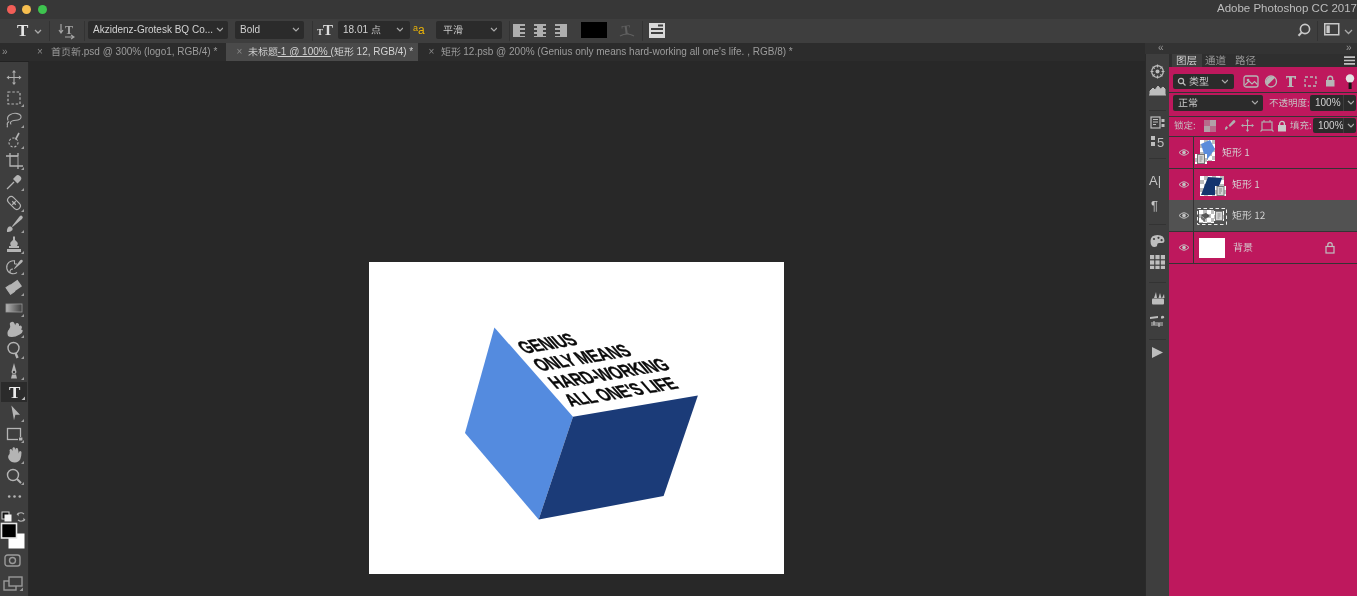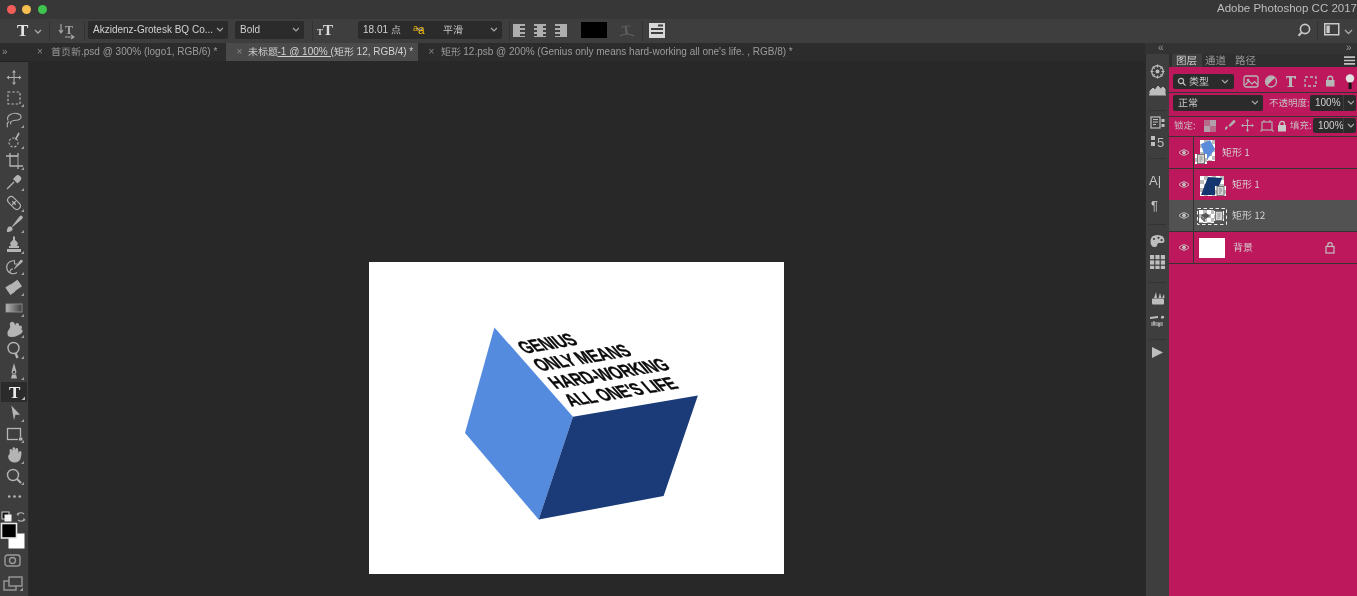--- a/index.html
+++ b/index.html
@@ -69,21 +69,21 @@
       </svg>
     </div>
   <div class="dd" style="left:235px;width:69px;">
       <span class="txt">Bold</span>
     <svg class="chev" style="left:57px" width="8" height="6">
         <path d="M1 1 L4 4 L7 1" stroke="#aaa" stroke-width="1.2" fill="none"></path>
       </svg>
     </div>
   <div class="sep" style="left:312px"></div>
   <div class="abs" style="left:317px;top:3px;font-family:'Liberation Serif',serif;font-weight:bold;font-size:15px;color:#ddd;"><span style="font-size:9px;">T</span>T</div>
-  <div class="dd" style="left:358px;width:84px;">
+  <div class="dd" style="left:338px;width:72px;">
       <span class="txt">18.01</span>
       <svg class="abs" style="left:33px;top:0px" width="12" height="18">
         <g transform="matrix(0.0100 0 0 -0.0100 0 12.5)" fill="#d2d2d2">
           <path transform="translate(0 0)" d="M237 465H760V286H237ZM340 128C353 63 361 -21 361 -71L437 -61C436 -13 426 70 411 134ZM547 127C576 65 606 -19 617 -69L690 -50C678 0 646 81 615 142ZM751 135C801 72 857 -17 880 -72L951 -42C926 13 868 98 818 161ZM177 155C146 81 95 0 42 -46L110 -79C165 -26 216 58 248 136ZM166 536V216H835V536H530V663H910V734H530V840H455V536Z"></path>
         </g>
       </svg>
     <svg class="chev" style="left:58px" width="8" height="6">
         <path d="M1 1 L4 4 L7 1" stroke="#aaa" stroke-width="1.2" fill="none"></path>
       </svg>
     </div>
@@ -163,21 +163,21 @@
   <div class="abs" style="left:2px;top:0;font-size:10px;line-height:18px;color:#8f8f8f;">»</div>
   <div class="tab" id="tab1" style="left:30px;width:195px;">
       <span class="x" style="position:absolute;left:7px;">×</span>
       <svg class="abs" style="left:21px;top:0px" width="32" height="18">
         <g transform="matrix(0.0100 0 0 -0.0100 0 12.5)" fill="#9c9c9c">
           <path transform="translate(0 0)" d="M243 312H755V210H243ZM243 373V472H755V373ZM243 150H755V44H243ZM228 815C259 782 294 736 313 702H54V632H456C450 602 442 568 433 539H168V-80H243V-23H755V-80H833V539H512L546 632H949V702H696C725 737 757 779 785 820L702 842C681 800 643 742 611 702H345L389 725C370 758 331 808 294 844Z"></path>
           <path transform="translate(1000 0)" d="M464 462V281C464 174 421 55 50 -19C66 -35 87 -64 96 -80C485 4 541 143 541 280V462ZM545 110C661 56 812 -27 885 -83L932 -23C854 32 703 111 589 161ZM171 595V128H248V525H760V130H839V595H478C497 630 517 673 535 715H935V785H74V715H449C437 676 419 631 403 595Z"></path>
           <path transform="translate(2000 0)" d="M360 213C390 163 426 95 442 51L495 83C480 125 444 190 411 240ZM135 235C115 174 82 112 41 68C56 59 82 40 94 30C133 77 173 150 196 220ZM553 744V400C553 267 545 95 460 -25C476 -34 506 -57 518 -71C610 59 623 256 623 400V432H775V-75H848V432H958V502H623V694C729 710 843 736 927 767L866 822C794 792 665 762 553 744ZM214 827C230 799 246 765 258 735H61V672H503V735H336C323 768 301 811 282 844ZM377 667C365 621 342 553 323 507H46V443H251V339H50V273H251V18C251 8 249 5 239 5C228 4 197 4 162 5C172 -13 182 -41 184 -59C233 -59 267 -58 290 -47C313 -36 320 -18 320 17V273H507V339H320V443H519V507H391C410 549 429 603 447 652ZM126 651C146 606 161 546 165 507L230 525C225 563 208 622 187 665Z"></path>
         </g>
       </svg>
-      <span style="position:absolute;left:51px;">.psd @ 300% (logo1, RGB/6) *</span>
+      <span style="position:absolute;left:51px;">.psd @ 300% (logo1, RGB/4) *</span>
     </div>
   <div class="tab" id="tab2" style="left:225.5px;width:192px;">
       <span class="x" style="position:absolute;left:11px;">×</span>
       <svg class="abs" style="left:22px;top:0px" width="32" height="18">
         <g transform="matrix(0.0100 0 0 -0.0100 0 12.5)" fill="#d2d2d2">
           <path transform="translate(0 0)" d="M459 839V676H133V602H459V429H62V355H416C326 226 174 101 34 39C51 24 76 -5 89 -24C221 44 362 163 459 296V-80H538V300C636 166 778 42 911 -25C924 -5 949 25 966 40C826 101 673 226 581 355H942V429H538V602H874V676H538V839Z"></path>
           <path transform="translate(1000 0)" d="M466 764V693H902V764ZM779 325C826 225 873 95 888 16L957 41C940 120 892 247 843 345ZM491 342C465 236 420 129 364 57C381 49 411 28 425 18C479 94 529 211 560 327ZM422 525V454H636V18C636 5 632 1 617 0C604 0 557 -1 505 1C515 -22 526 -54 529 -76C599 -76 645 -74 674 -62C703 -49 712 -26 712 17V454H956V525ZM202 840V628H49V558H186C153 434 88 290 24 215C38 196 58 165 66 145C116 209 165 314 202 422V-79H277V444C311 395 351 333 368 301L412 360C392 388 306 498 277 531V558H408V628H277V840Z"></path>
           <path transform="translate(2000 0)" d="M176 615H380V539H176ZM176 743H380V668H176ZM108 798V484H450V798ZM695 530C688 271 668 143 458 77C471 65 488 42 494 27C722 103 751 248 758 530ZM730 186C793 141 870 75 908 33L954 79C914 120 835 183 774 226ZM124 302C119 157 100 37 33 -41C49 -49 77 -68 88 -78C125 -30 149 28 164 98C254 -35 401 -58 614 -58H936C940 -39 952 -9 963 6C905 4 660 4 615 4C495 5 395 11 317 43V186H483V244H317V351H501V410H49V351H252V81C222 105 197 136 178 176C183 214 186 255 188 298ZM540 636V215H603V579H841V219H907V636H719C731 664 744 699 757 733H955V794H499V733H681C672 700 661 664 650 636Z"></path>
         </g>
       </svg>

